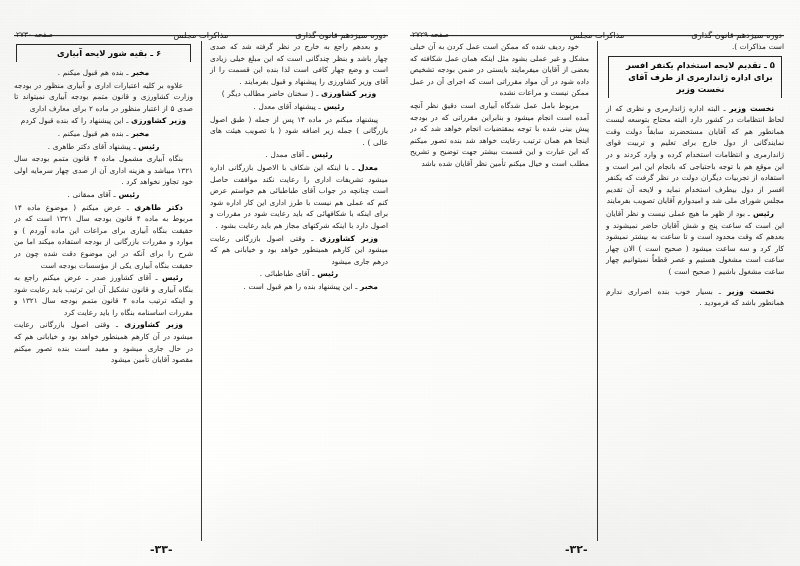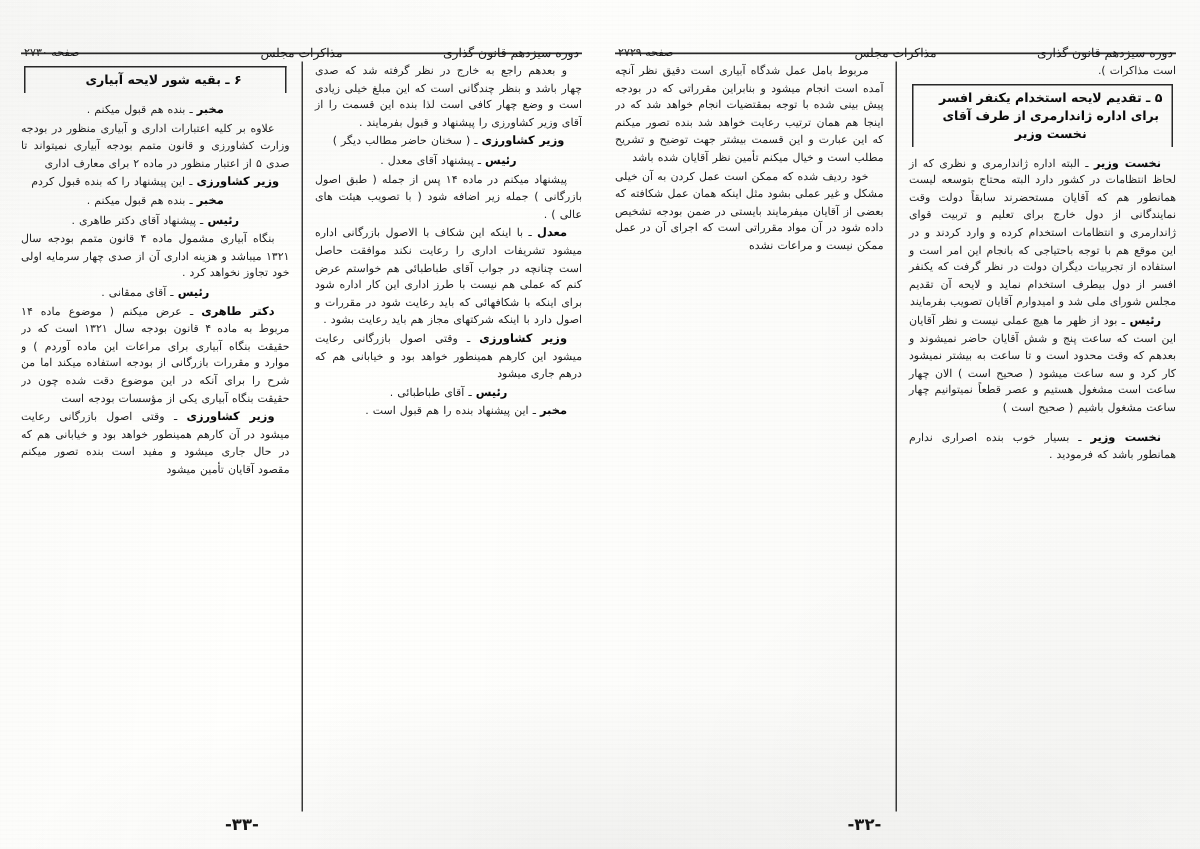--- a/index.html
+++ b/index.html
@@ -131,22 +131,22 @@
       <div class="col col-a">
         <p class="body noind">است مذاکرات ).</p>
         <div class="sec-head">۵ ـ تقدیم لایحه استخدام یکنفر افسر برای اداره ژاندارمری از طرف آقای نخست وزیر</div>
         <p class="body"><span class="spk">نخست وزیر</span> ـ البته اداره ژاندارمری و نظری که از لحاظ انتظامات در کشور دارد البته محتاج بتوسعه لیست همانطور هم که آقایان مستحضرند سابقاً دولت وقت نمایندگانی از دول خارج برای تعلیم و تربیت قوای ژاندارمری و انتظامات استخدام کرده و وارد کردند و در این موقع هم با توجه باحتیاجی که بانجام این امر است و استفاده از تجربیات دیگران دولت در نظر گرفت که یکنفر افسر از دول بیطرف استخدام نماید و لایحه آن تقدیم مجلس شورای ملی شد و امیدوارم آقایان تصویب بفرمایند</p>
         <p class="body"><span class="spk">رئیس</span> ـ بود از ظهر ما هیچ عملی نیست و نظر آقایان این است که ساعت پنج و شش آقایان حاضر نمیشوند و بعدهم که وقت محدود است و تا ساعت به بیشتر نمیشود کار کرد و سه ساعت میشود ( صحیح است ) الان چهار ساعت است مشغول هستیم و عصر قطعاً نمیتوانیم چهار ساعت مشغول باشیم ( صحیح است )</p>
         <div class="gap"></div>
         <p class="body"><span class="spk">نخست وزیر</span> ـ بسیار خوب بنده اصراری ندارم همانطور باشد که فرمودید .</p>
       </div>
 
       <div class="col col-b">
+        <p class="body">خود ردیف شده که ممکن است عمل کردن به آن خیلی مشکل و غیر عملی بشود مثل اینکه همان عمل شکافته که بعضی از آقایان میفرمایند بایستی در ضمن بودجه تشخیص داده شود در آن مواد مقرراتی است که اجرای آن در عمل ممکن نیست و مراعات نشده</p>
         <p class="body">مربوط بامل عمل شدگاه آبیاری است دقیق نظر آنچه آمده است انجام میشود و بنابراین مقرراتی که در بودجه پیش بینی شده با توجه بمقتضیات انجام خواهد شد که در اینجا هم همان ترتیب رعایت خواهد شد بنده تصور میکنم که این عبارت و این قسمت بیشتر جهت توضیح و تشریح مطلب است و خیال میکنم تأمین نظر آقایان شده باشد</p>
-        <p class="body">خود ردیف شده که ممکن است عمل کردن به آن خیلی مشکل و غیر عملی بشود مثل اینکه همان عمل شکافته که بعضی از آقایان میفرمایند بایستی در ضمن بودجه تشخیص داده شود در آن مواد مقرراتی است که اجرای آن در عمل ممکن نیست و مراعات نشده</p>
       </div>
 
     </div>
 
     <div class="folio">-۳۲-</div>
   </div>
 
   <div class="page" id="page-left">
 
     <div class="running-head">
@@ -156,36 +156,38 @@
     </div>
     <div class="rule"></div>
 
     <div class="cols">
 
       <div class="col col-a">
         <p class="body">و بعدهم راجع به خارج در نظر گرفته شد که صدی چهار باشد و بنظر چندگانی است که این مبلغ خیلی زیادی است و وضع چهار کافی است لذا بنده این قسمت را از آقای وزیر کشاورزی را پیشنهاد و قبول بفرمایند .</p>
         <p class="body cent"><span class="spk">وزیر کشاورزی</span> ـ ( سخنان حاضر مطالب دیگر )</p>
         <p class="body cent"><span class="spk">رئیس</span> ـ پیشنهاد آقای معدل .</p>
         <p class="body">پیشنهاد میکنم در ماده ۱۴ پس از جمله ( طبق اصول بازرگانی ) جمله زیر اضافه شود ( با تصویب هیئت های عالی ) .</p>
+        <p class="body cent"><span class="spk">رئیس</span> ـ آقای ممدل .</p>
         <p class="body"><span class="spk">معدل</span> ـ با اینکه این شکاف با الاصول بازرگانی اداره میشود تشریفات اداری را رعایت نکند موافقت حاصل است چنانچه در جواب آقای طباطبائی هم خواستم عرض کنم که عملی هم نیست با طرز اداری این کار اداره شود برای اینکه با شکافهائی که باید رعایت شود در مقررات و اصول دارد با اینکه شرکتهای مجاز هم باید رعایت بشود .</p>
         <p class="body"><span class="spk">وزیر کشاورزی</span> ـ وقتی اصول بازرگانی رعایت میشود این کارهم همینطور خواهد بود و خیابانی هم که درهم جاری میشود</p>
         <p class="body cent"><span class="spk">رئیس</span> ـ آقای طباطبائی .</p>
         <p class="body"><span class="spk">مخبر</span> ـ این پیشنهاد بنده را هم قبول است .</p>
       </div>
 
       <div class="col col-b">
         <div class="sec-head">۶ ـ بقیه شور لایحه آبیاری</div>
         <p class="body cent"><span class="spk">مخبر</span> ـ بنده هم قبول میکنم .</p>
         <p class="body">علاوه بر کلیه اعتبارات اداری و آبیاری منظور در بودجه وزارت کشاورزی و قانون متمم بودجه آبیاری نمیتواند تا صدی ۵ از اعتبار منظور در ماده ۲ برای معارف اداری</p>
         <p class="body cent"><span class="spk">وزیر کشاورزی</span> ـ این پیشنهاد را که بنده قبول کردم</p>
         <p class="body cent"><span class="spk">مخبر</span> ـ بنده هم قبول میکنم .</p>
         <p class="body cent"><span class="spk">رئیس</span> ـ پیشنهاد آقای دکتر طاهری .</p>
         <p class="body">بنگاه آبیاری مشمول ماده ۴ قانون متمم بودجه سال ۱۳۲۱ میباشد و هزینه اداری آن از صدی چهار سرمایه اولی خود تجاوز نخواهد کرد .</p>
         <p class="body cent"><span class="spk">رئیس</span> ـ آقای ممقانی .</p>
         <p class="body"><span class="spk">دکتر طاهری</span> ـ عرض میکنم ( موضوع ماده ۱۴ مربوط به ماده ۴ قانون بودجه سال ۱۳۲۱ است که در حقیقت بنگاه آبیاری برای مراعات این ماده آوردم ) و موارد و مقررات بازرگانی از بودجه استفاده میکند اما من شرح را برای آنکه در این موضوع دقت شده چون در حقیقت بنگاه آبیاری یکی از مؤسسات بودجه است</p>
+        <p class="body"><span class="spk">رئیس</span> ـ آقای کشاورز صدر ـ عرض میکنم راجع به بنگاه آبیاری و قانون تشکیل آن این ترتیب باید رعایت شود و اینکه ترتیب ماده ۴ قانون متمم بودجه سال ۱۳۲۱ و مقررات اساسنامه بنگاه را باید رعایت کرد</p>
         <p class="body"><span class="spk">وزیر کشاورزی</span> ـ وقتی اصول بازرگانی رعایت میشود در آن کارهم همینطور خواهد بود و خیابانی هم که در حال جاری میشود و مفید است بنده تصور میکنم مقصود آقایان تأمین میشود</p>
       </div>
 
     </div>
 
     <div class="folio">-۳۳-</div>
   </div>
 
   <div id="grain"></div>
 </div>

